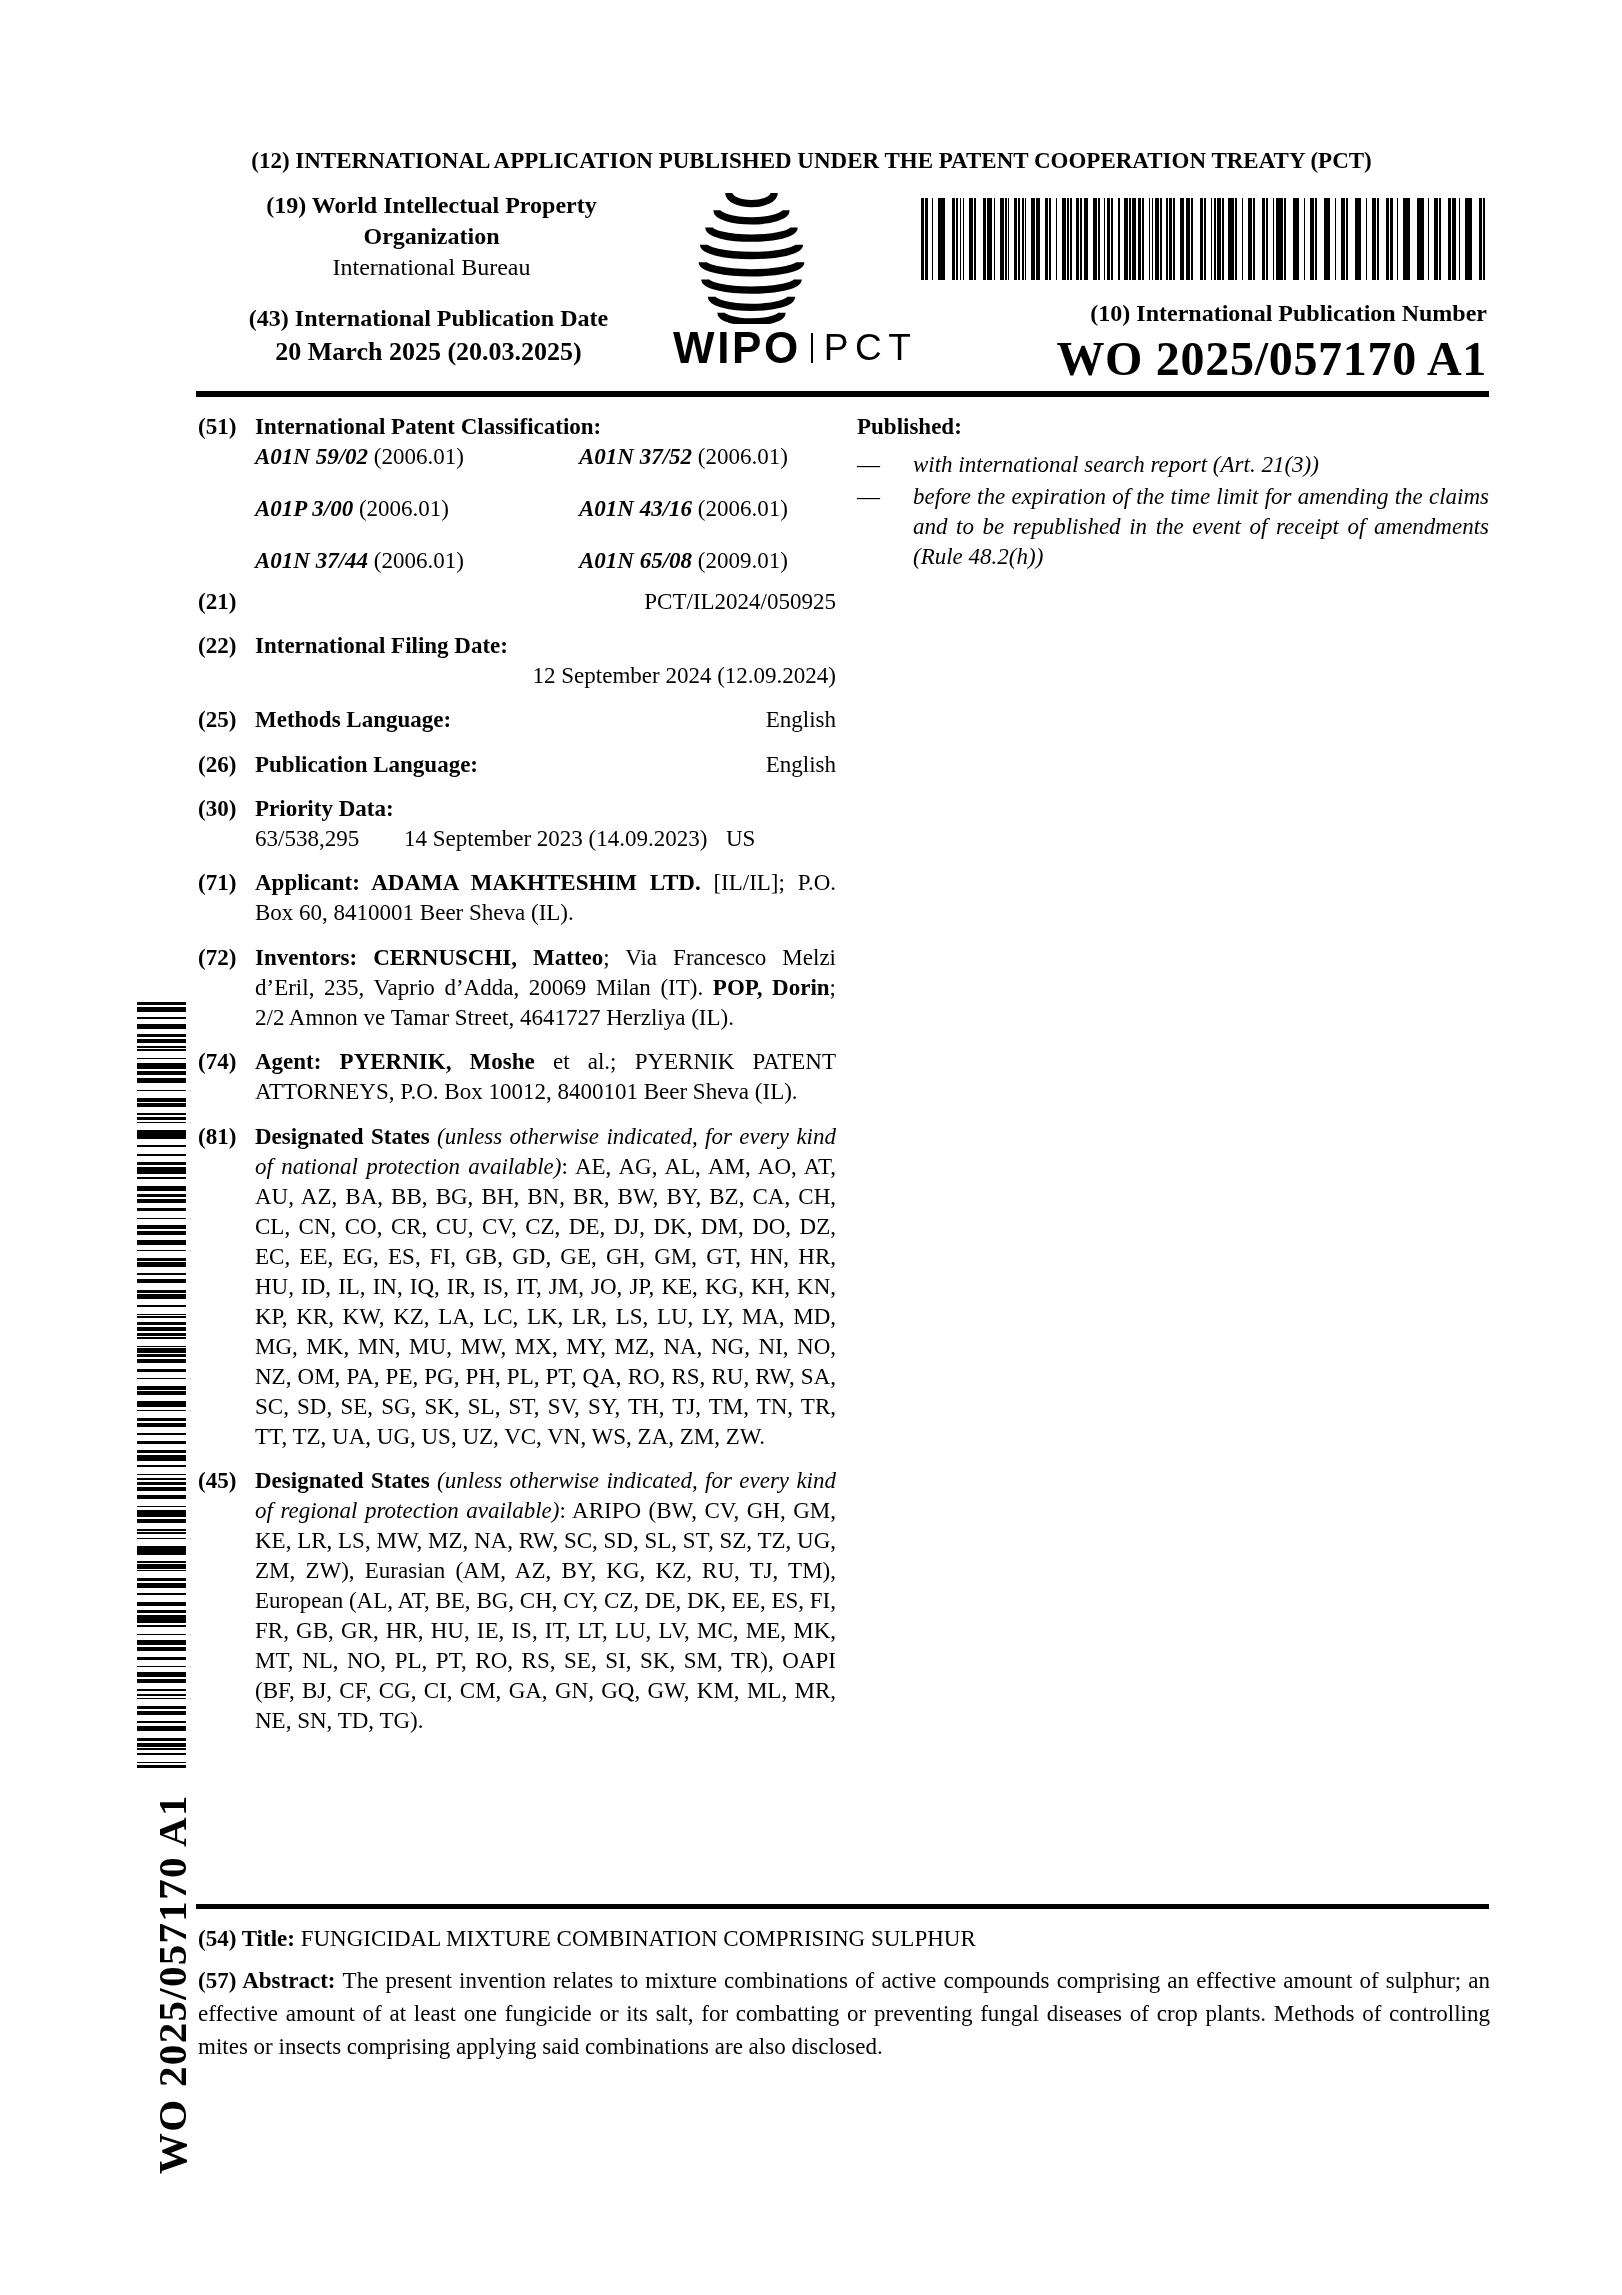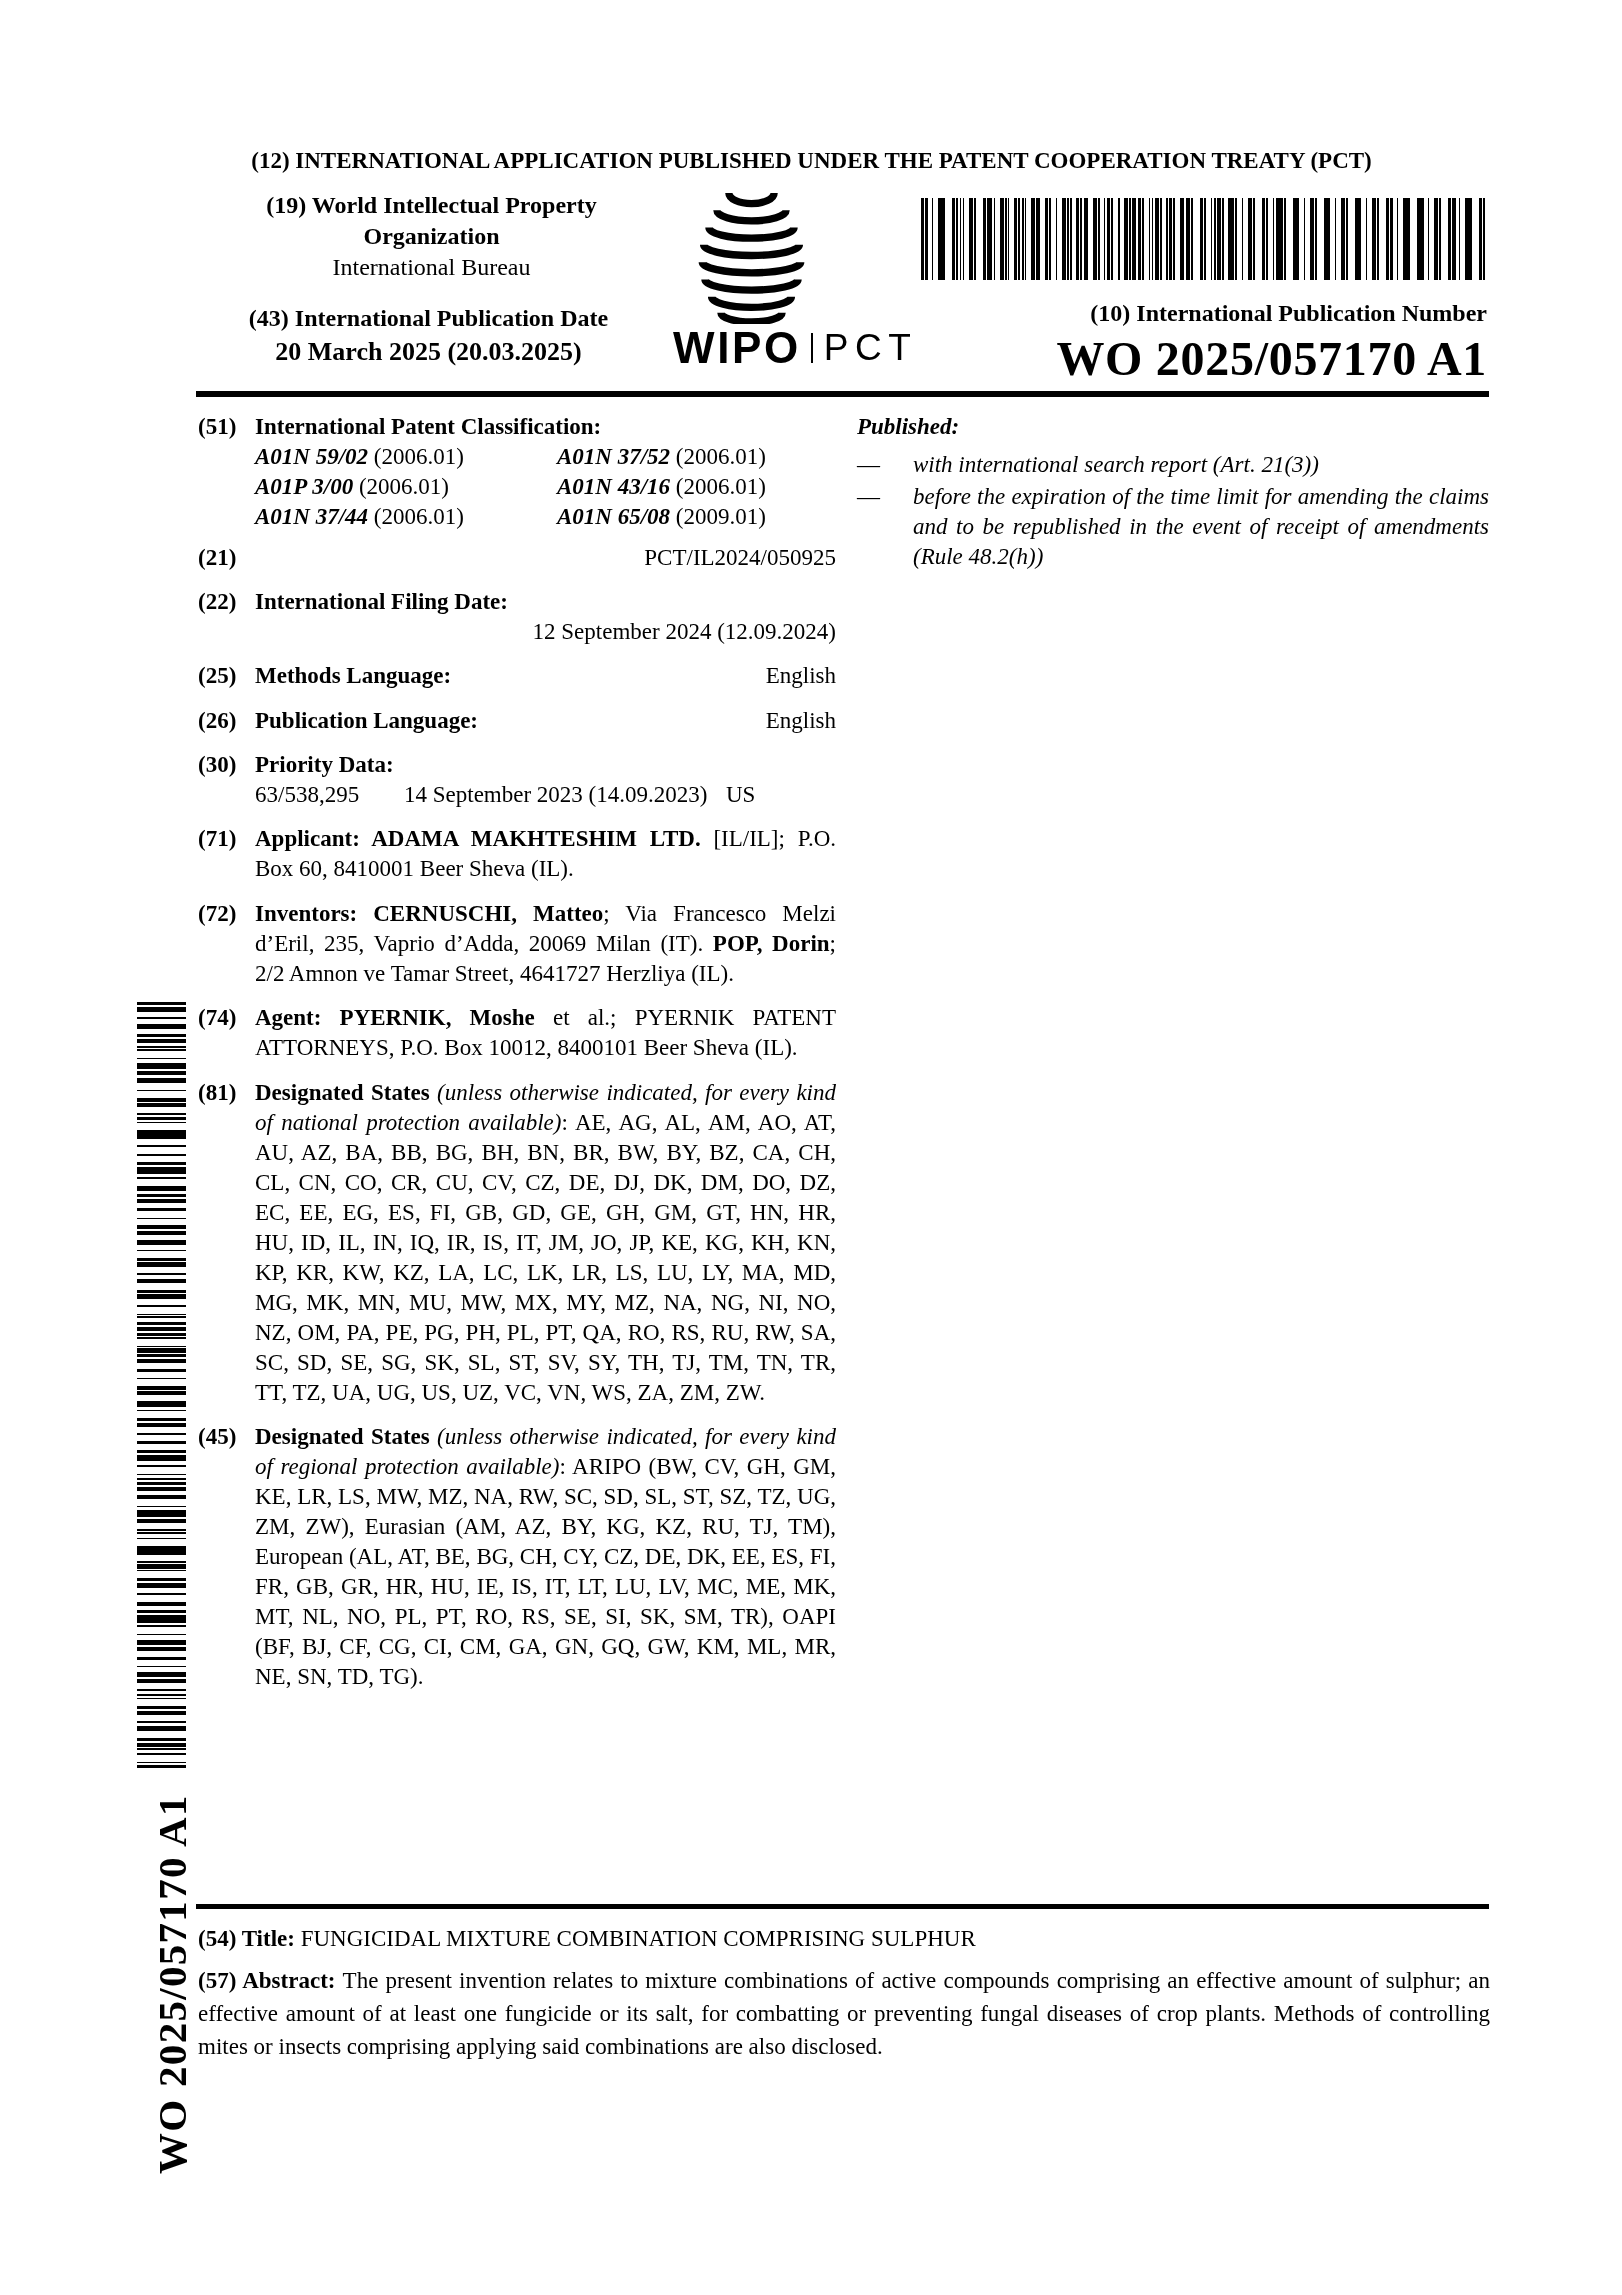--- a/index.html
+++ b/index.html
@@ -32,29 +32,29 @@
   .pubnum{left:949px;top:331px;width:538px;text-align:right;font-weight:700;font-size:48px;letter-spacing:0.7px;}
   .rule{background:#000;}
   .rule-top{left:196px;top:391px;width:1293px;height:5.9px;}
   .rule-title{left:196px;top:1904px;width:1293px;height:4.6px;}
 
   
   .leftcol{left:198px;top:412px;width:638px;font-size:23px;line-height:30px;}
   .sec{display:grid;grid-template-columns:57px 1fr;margin:0 0 14.4px 0;}
   .sec.mb16{margin-bottom:10.5px;}
   .sec .num{font-weight:700;}
-  .codes{display:grid;grid-template-columns:302px 1fr;}
+  .codes{display:grid;grid-template-columns:302px 1fr;gap:22px;}
   .code .ci{font-style:italic;font-weight:700;}
   .val-line{text-align:right;}
   .kv{display:flex;justify-content:space-between;}
   .s30row{display:grid;grid-template-columns:149px 322px 1fr;}
 
   
   .pubcol{left:857px;top:412px;width:632px;font-size:23px;line-height:30px;}
-  .pubcol .h{font-weight:700;margin-bottom:7.9px;font-style:italic;}
+  .pubcol .h{font-weight:700;margin-bottom:7.9px;}
   .pubcol .item{display:grid;grid-template-columns:56px 1fr;margin-bottom:2.6px;}
   .pubcol .it{font-style:italic;}
 
   
   .titleline{left:198px;top:1926px;width:1292px;font-size:23px;}
   .abstract{left:198px;top:1964px;width:1292px;font-size:23px;line-height:33px;}
 
   
   .barcode-side{left:137px;top:1002px;width:49px;height:768px;background-color:#fff;
     background-image:

